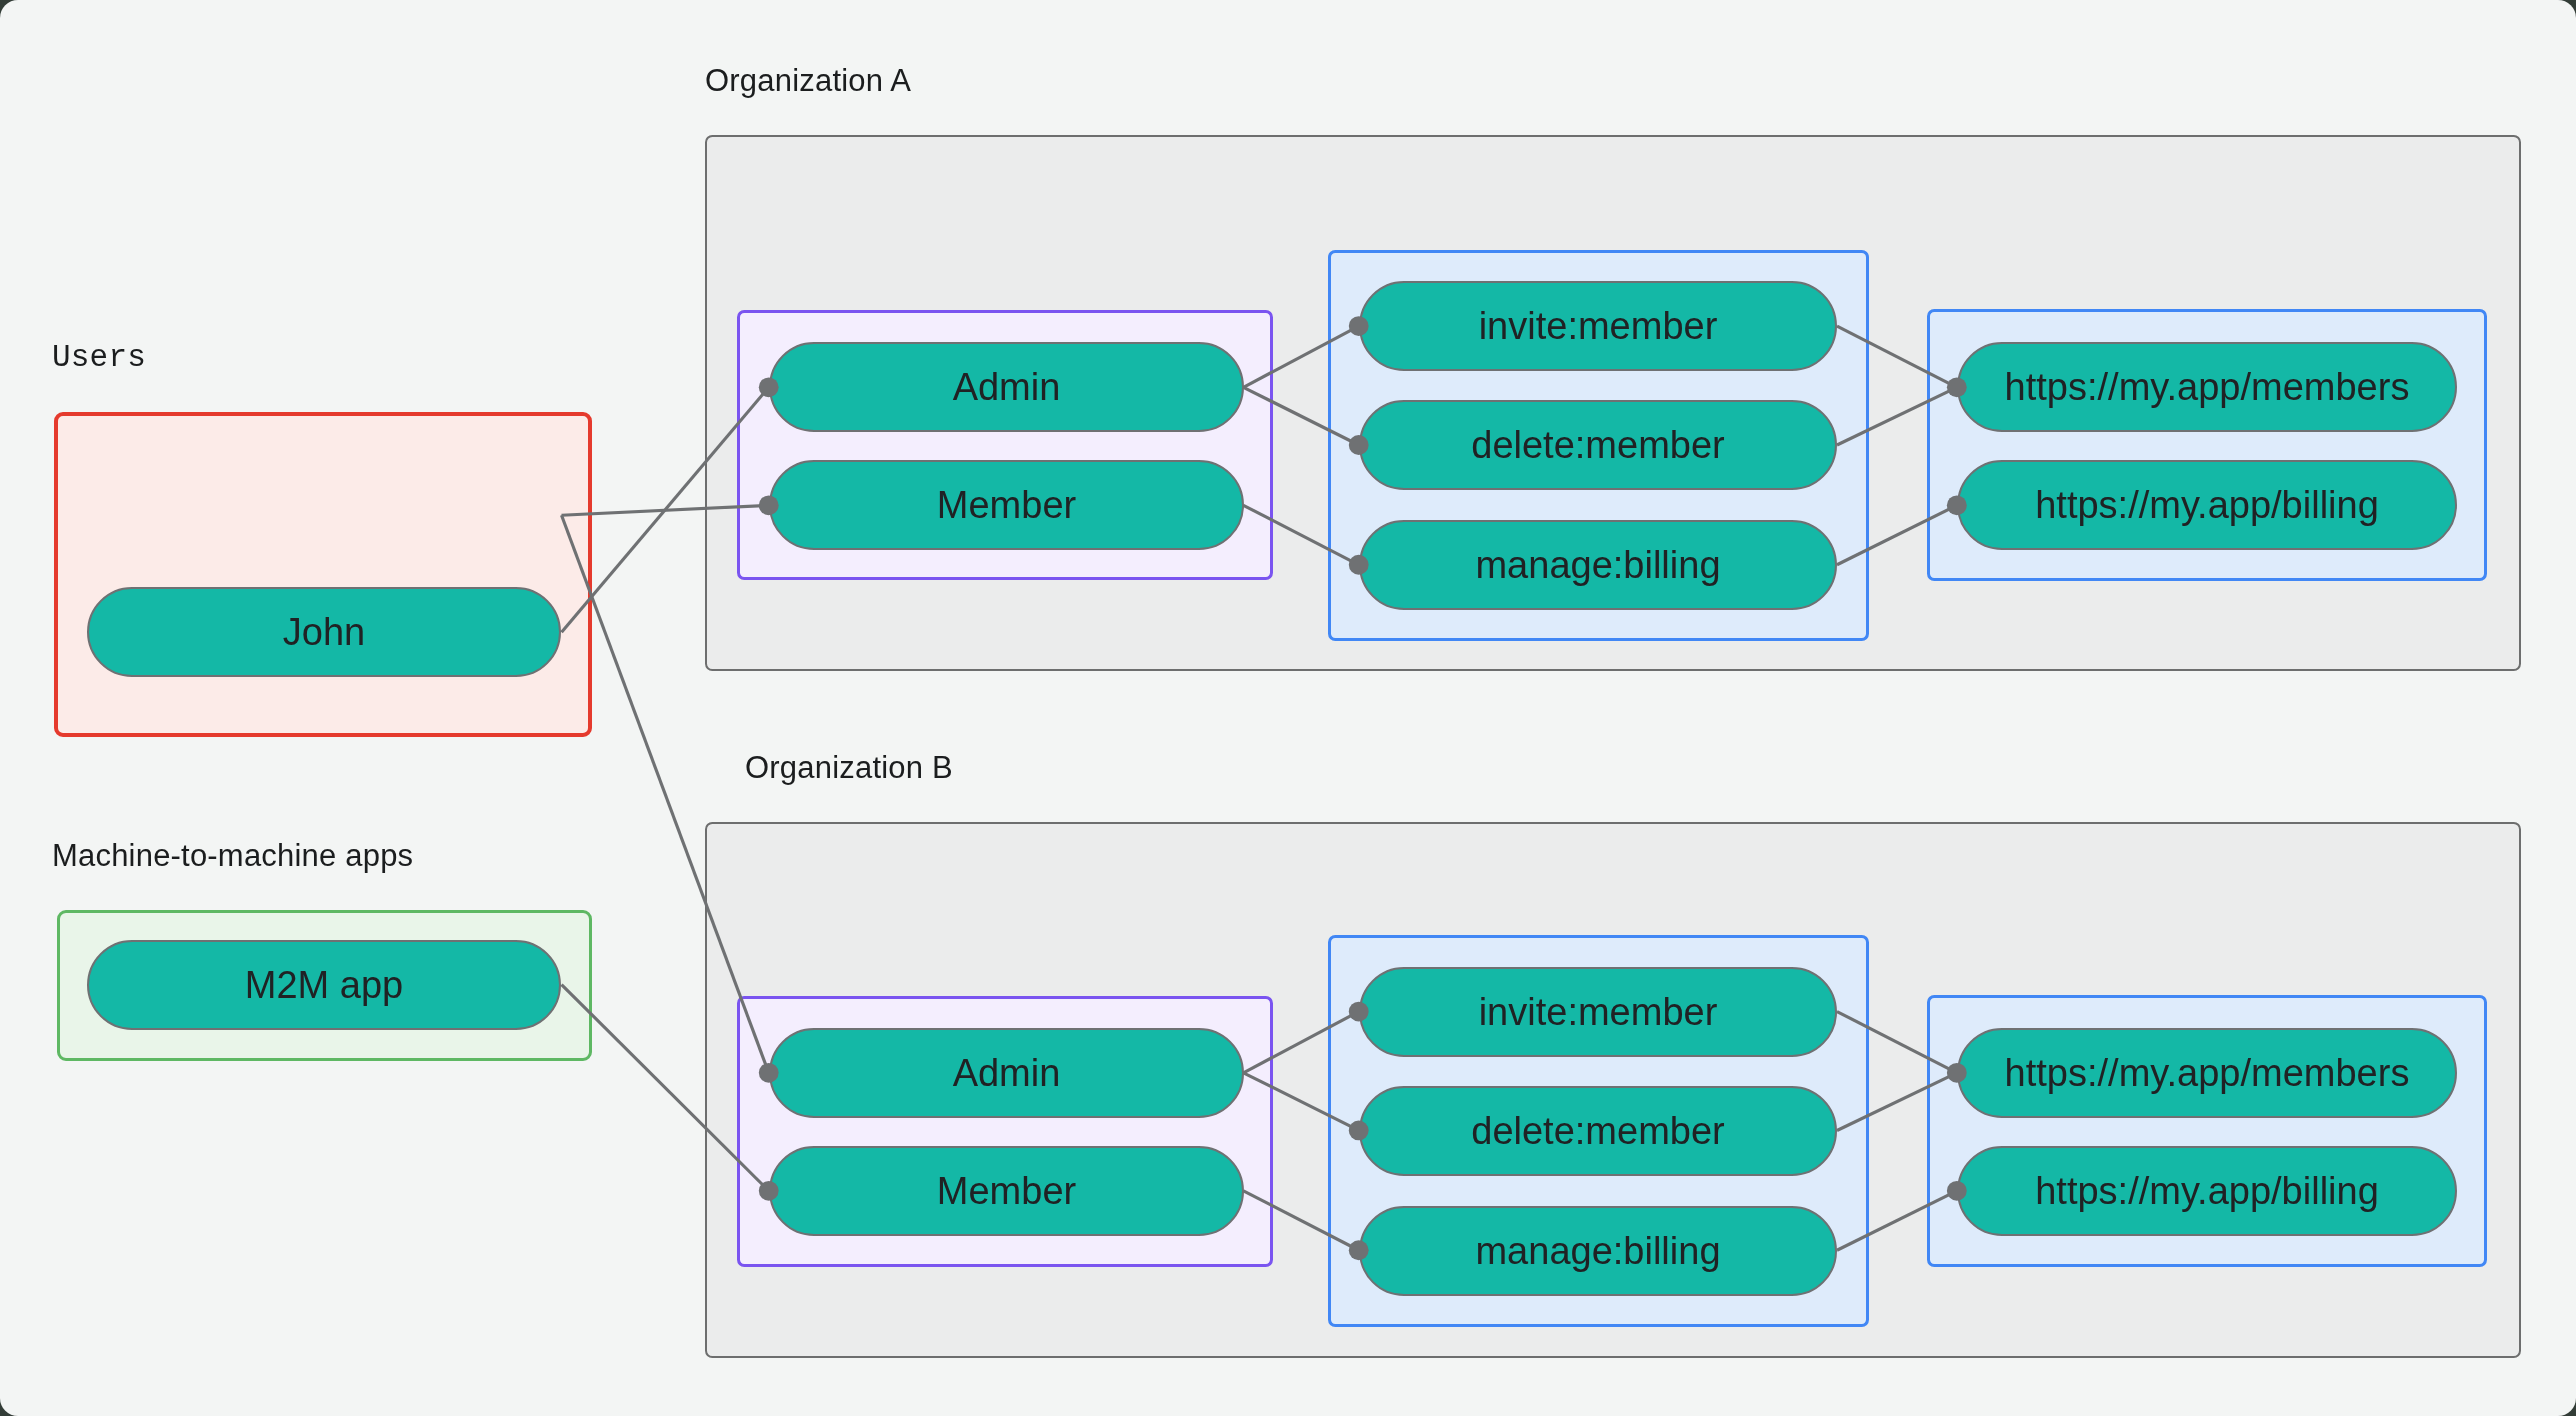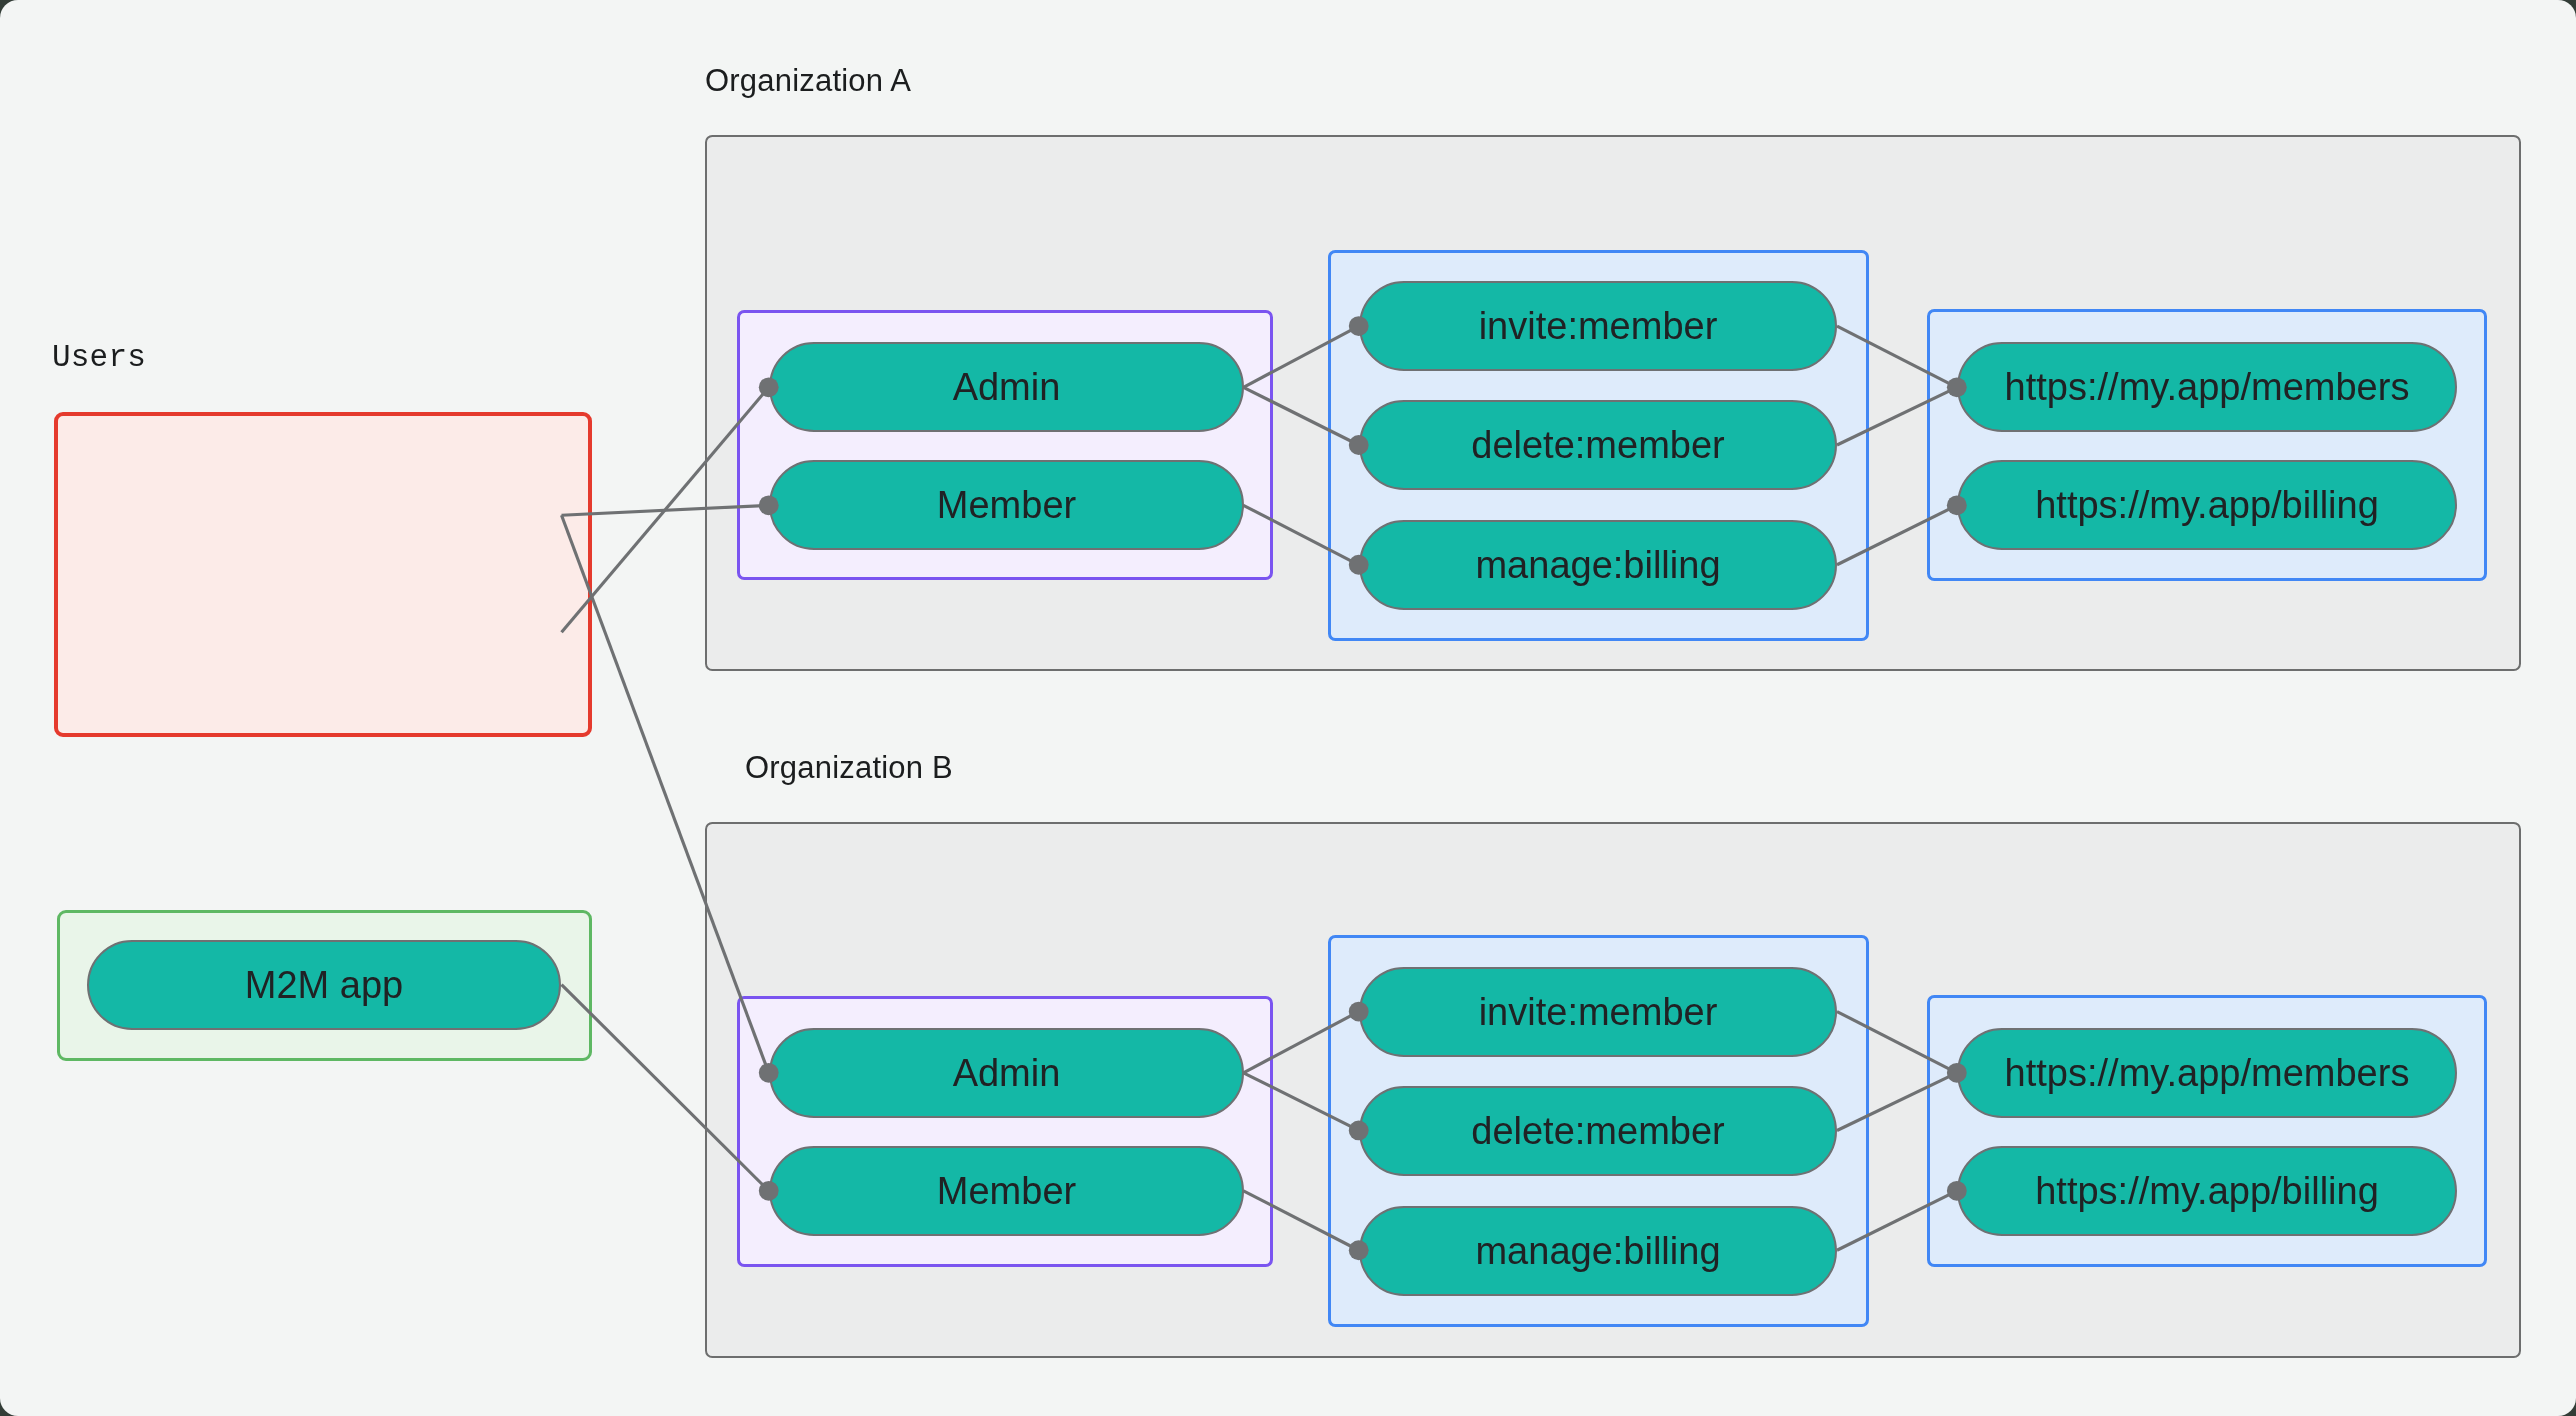--- a/index.html
+++ b/index.html
@@ -26,40 +26,42 @@
     font-size:38px;color:#202224;white-space:nowrap;
   }
   svg.edges{position:absolute;left:0;top:0;z-index:3;pointer-events:none;}
 </style>
 </head>
 <body>
 
 <div class="canvas">
 
   <div class="glabel" style="left:52px;top:337px;font-family:Liberation Mono, monospace;">Users</div>
+  <div class="glabel" style="left:52px;top:835px;">Machine-to-machine apps</div>
   <div class="glabel" style="left:705px;top:60px;">Organization A</div>
   <div class="glabel" style="left:745px;top:747px;">Organization B</div>
   <div class="glabel" style="left:737px;top:235px;">Roles</div>
   <div class="glabel" style="left:1330px;top:177px;">Permissions</div>
   <div class="glabel" style="left:1928px;top:232px;">API resources</div>
   <div class="glabel" style="left:737px;top:921px;">Roles</div>
   <div class="glabel" style="left:1330px;top:863px;">Permissions</div>
   <div class="glabel" style="left:1928px;top:919px;">API resources</div>
 
   <div class="gbox box-org" style="left:705px;top:135px;width:1816px;height:536px;"></div>
   <div class="gbox box-org" style="left:705px;top:822px;width:1816px;height:536px;"></div>
   <div class="gbox box-users" style="left:54px;top:412px;width:538px;height:325px;"></div>
   <div class="gbox box-m2m" style="left:57px;top:910px;width:535px;height:151px;"></div>
   <div class="gbox box-roles" style="left:737px;top:310px;width:536px;height:270px;"></div>
   <div class="gbox box-blue" style="left:1328px;top:250px;width:541px;height:391px;"></div>
   <div class="gbox box-blue" style="left:1927px;top:309px;width:560px;height:272px;"></div>
   <div class="gbox box-roles" style="left:737px;top:996px;width:536px;height:271px;"></div>
   <div class="gbox box-blue" style="left:1328px;top:935px;width:541px;height:392px;"></div>
   <div class="gbox box-blue" style="left:1927px;top:995px;width:560px;height:272px;"></div>
 
+  <div class="pill" style="left:87px;top:587px;width:474px;">John</div>
   <div class="pill" style="left:87px;top:940px;width:474px;">M2M app</div>
 
   <div class="pill" style="left:769px;top:342px;width:475px;">Admin</div>
   <div class="pill" style="left:769px;top:460px;width:475px;">Member</div>
   <div class="pill" style="left:1359px;top:281px;width:478px;">invite:member</div>
   <div class="pill" style="left:1359px;top:400px;width:478px;">delete:member</div>
   <div class="pill" style="left:1359px;top:520px;width:478px;">manage:billing</div>
   <div class="pill" style="left:1957px;top:342px;width:500px;">https://my.app/members</div>
   <div class="pill" style="left:1957px;top:460px;width:500px;">https://my.app/billing</div>
 

